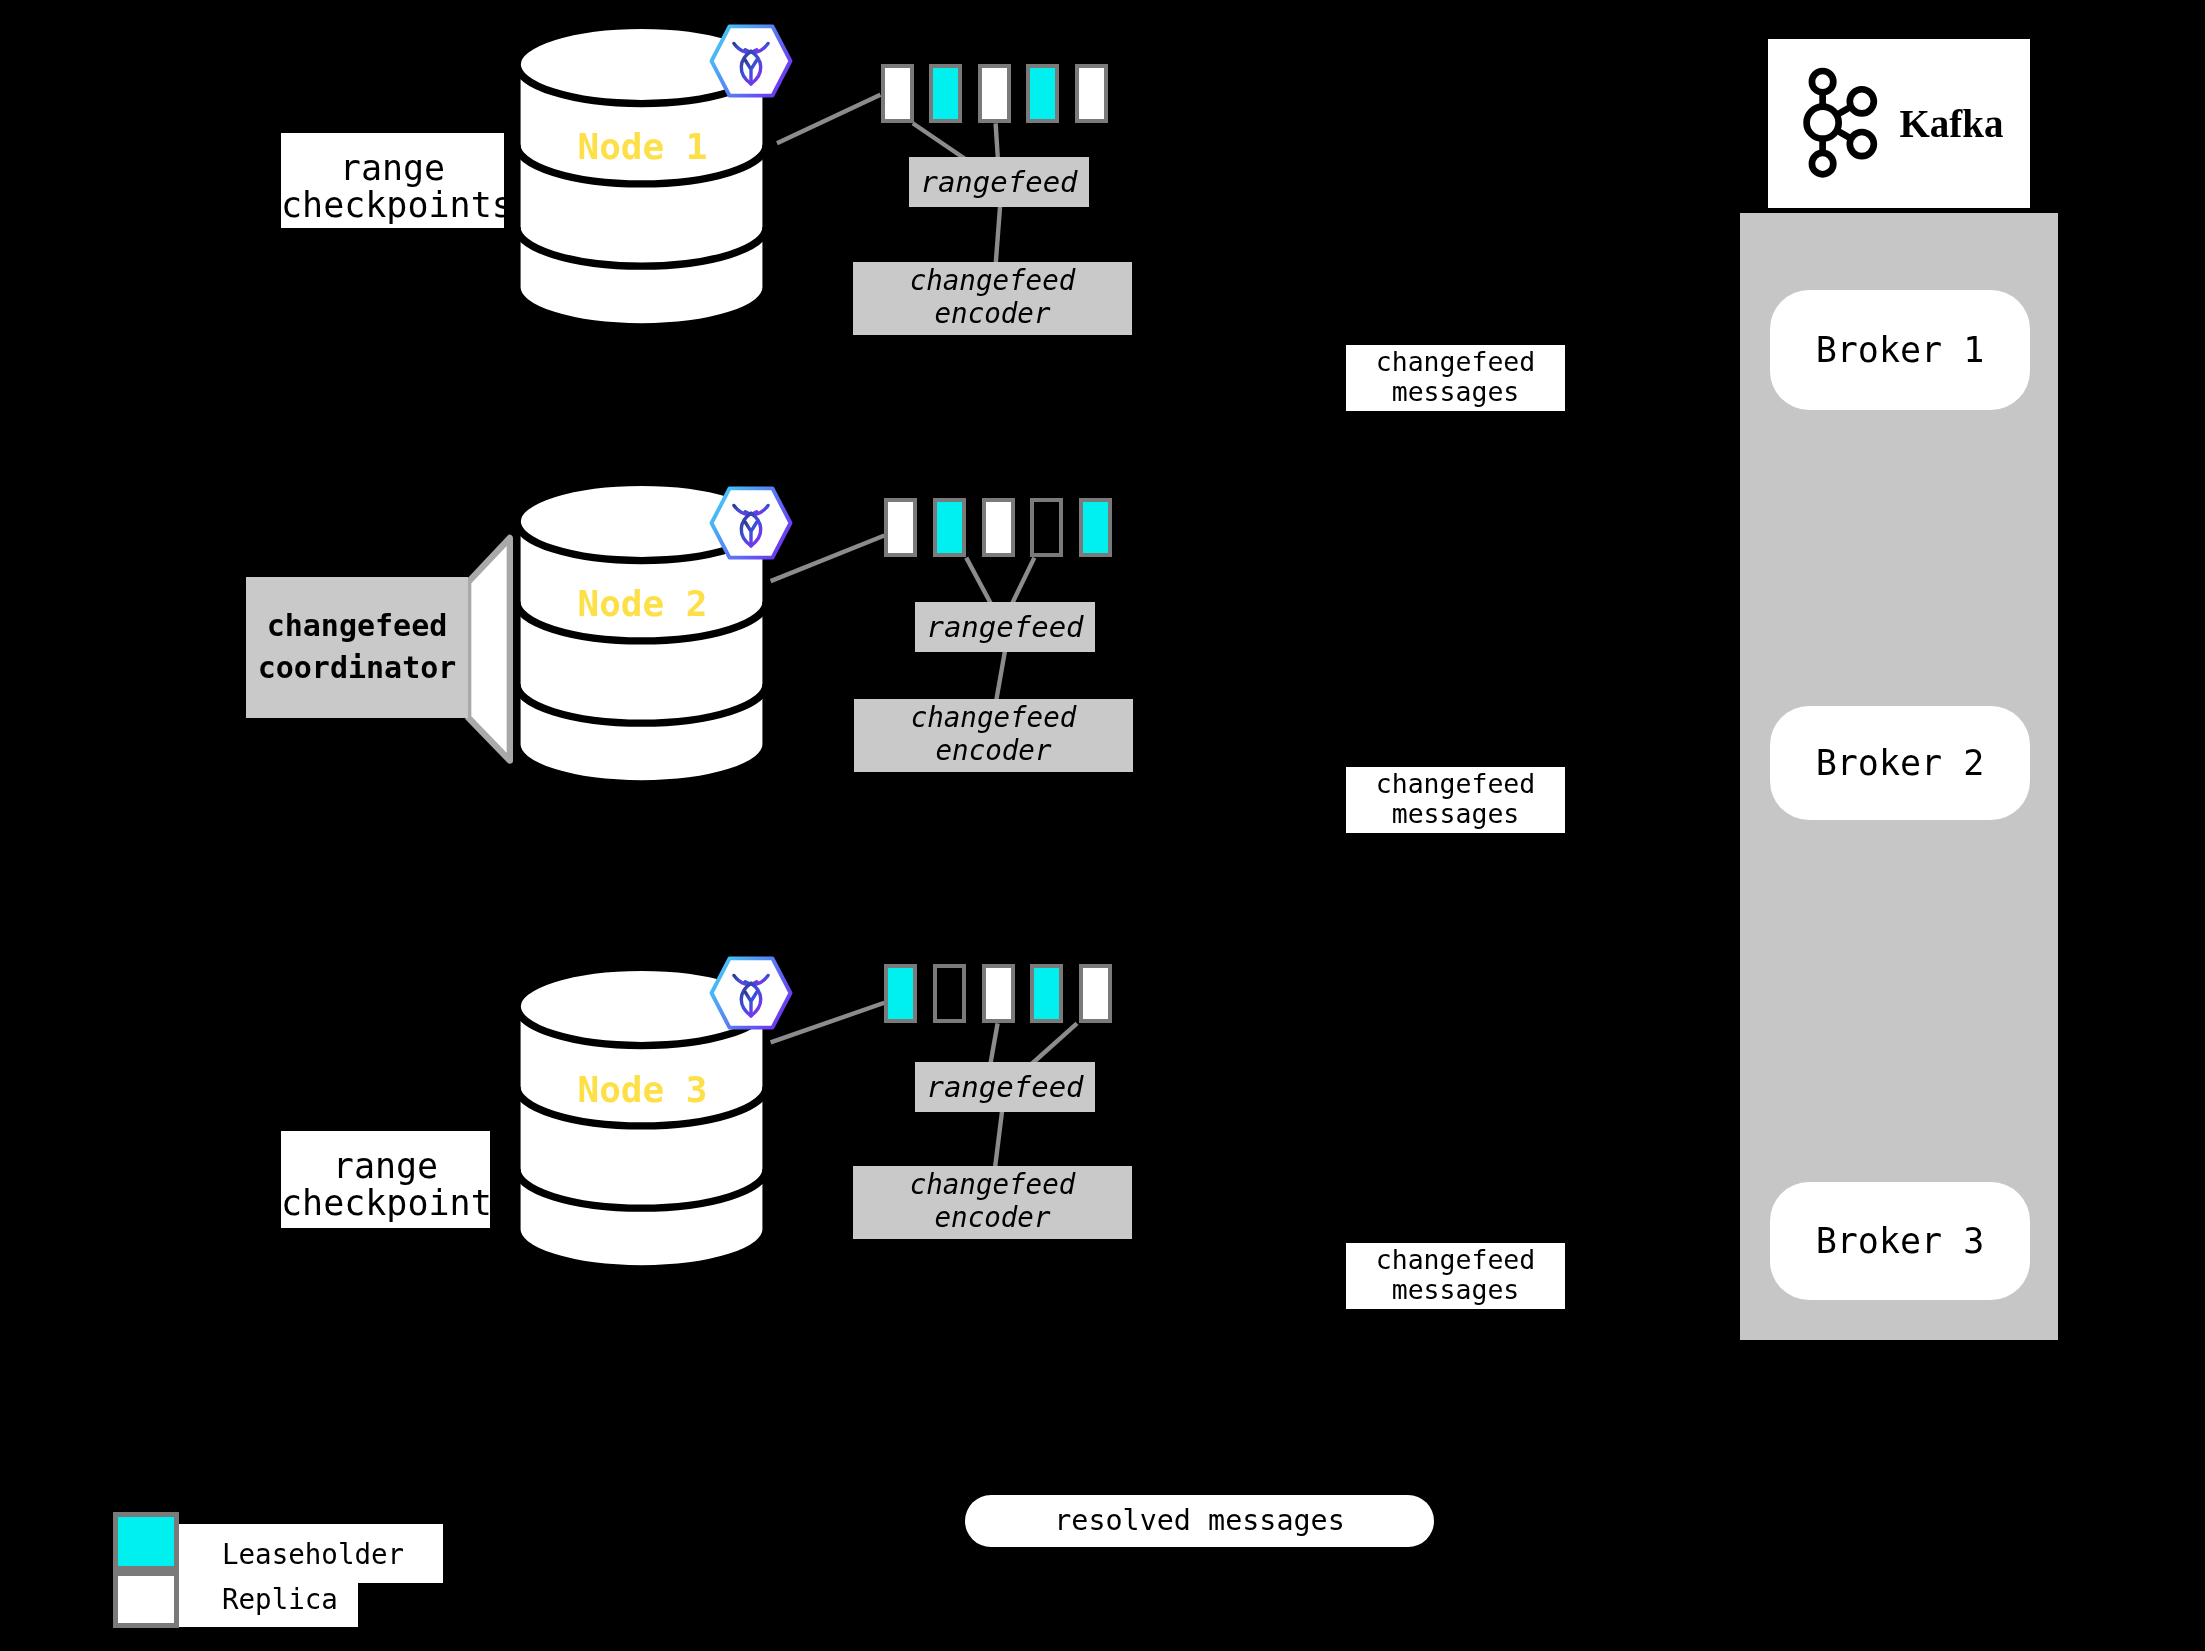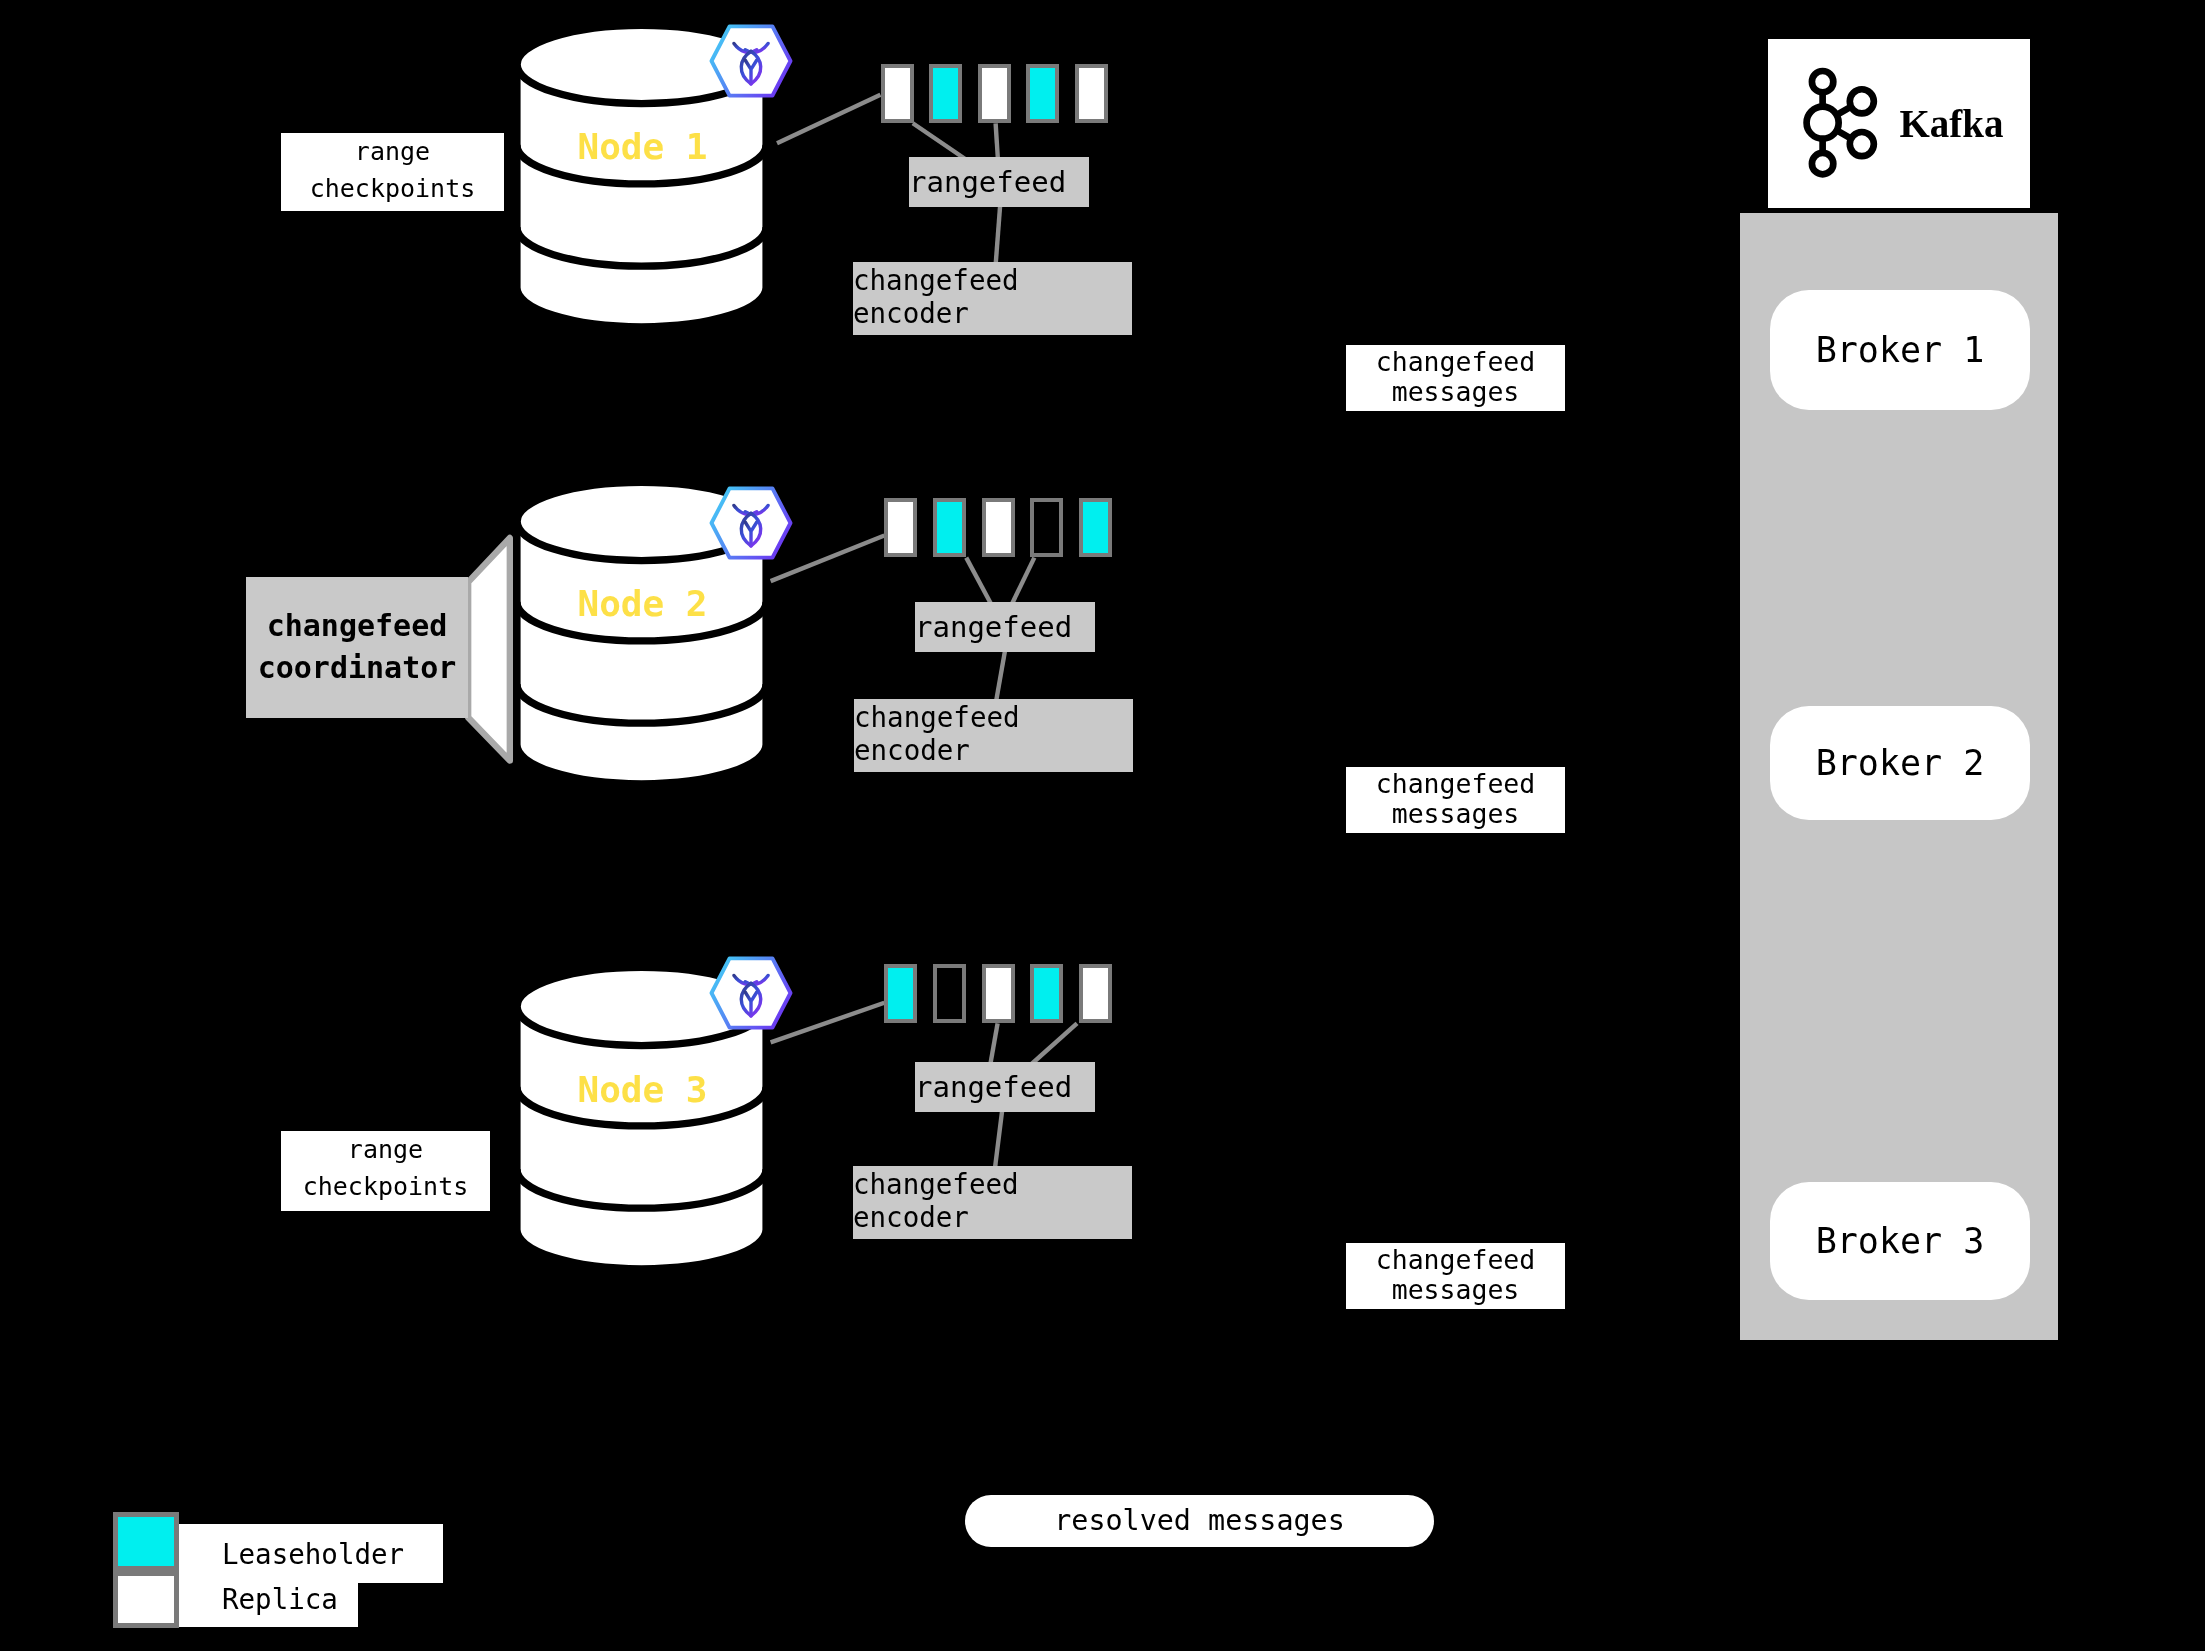--- a/index.html
+++ b/index.html
@@ -2,24 +2,24 @@
 <html style="font-size:7.8px"><head>
 <meta charset="utf-8">
 <style>
   html,body{margin:0;padding:0;background:#000;}
   body{width:2205px;height:1652px;position:relative;overflow:hidden;
        font-family:"DejaVu Sans Mono","Liberation Mono",monospace;}
   .abs{position:absolute;}
   svg{display:block;}
   
   .wlabel{background:#fff;color:#000;text-align:center;}
-  .glabel{background:#c9c9c9;color:#000;text-align:left;}
+  .glabel{background:#c9c9c9;color:#000;text-align:center;font-style:italic;}
   .two-line span{display:block;}
   
-  .rangecp{font-size:25px;line-height:37px;padding-top:0;}
+  .rangecp{font-size:35px;line-height:37px;padding-top:17px;}
   
   .rf{font-size:29px;line-height:50px;}
   
   .enc{font-size:27.5px;line-height:33px;padding-top:1.5px;}
   
   .cfm{font-size:26.5px;line-height:30px;padding-top:1.5px;}
   
   .node-title{width:221px;height:39px;line-height:39px;text-align:center;
               font-size:36px;font-weight:bold;color:#fde047;}
   

